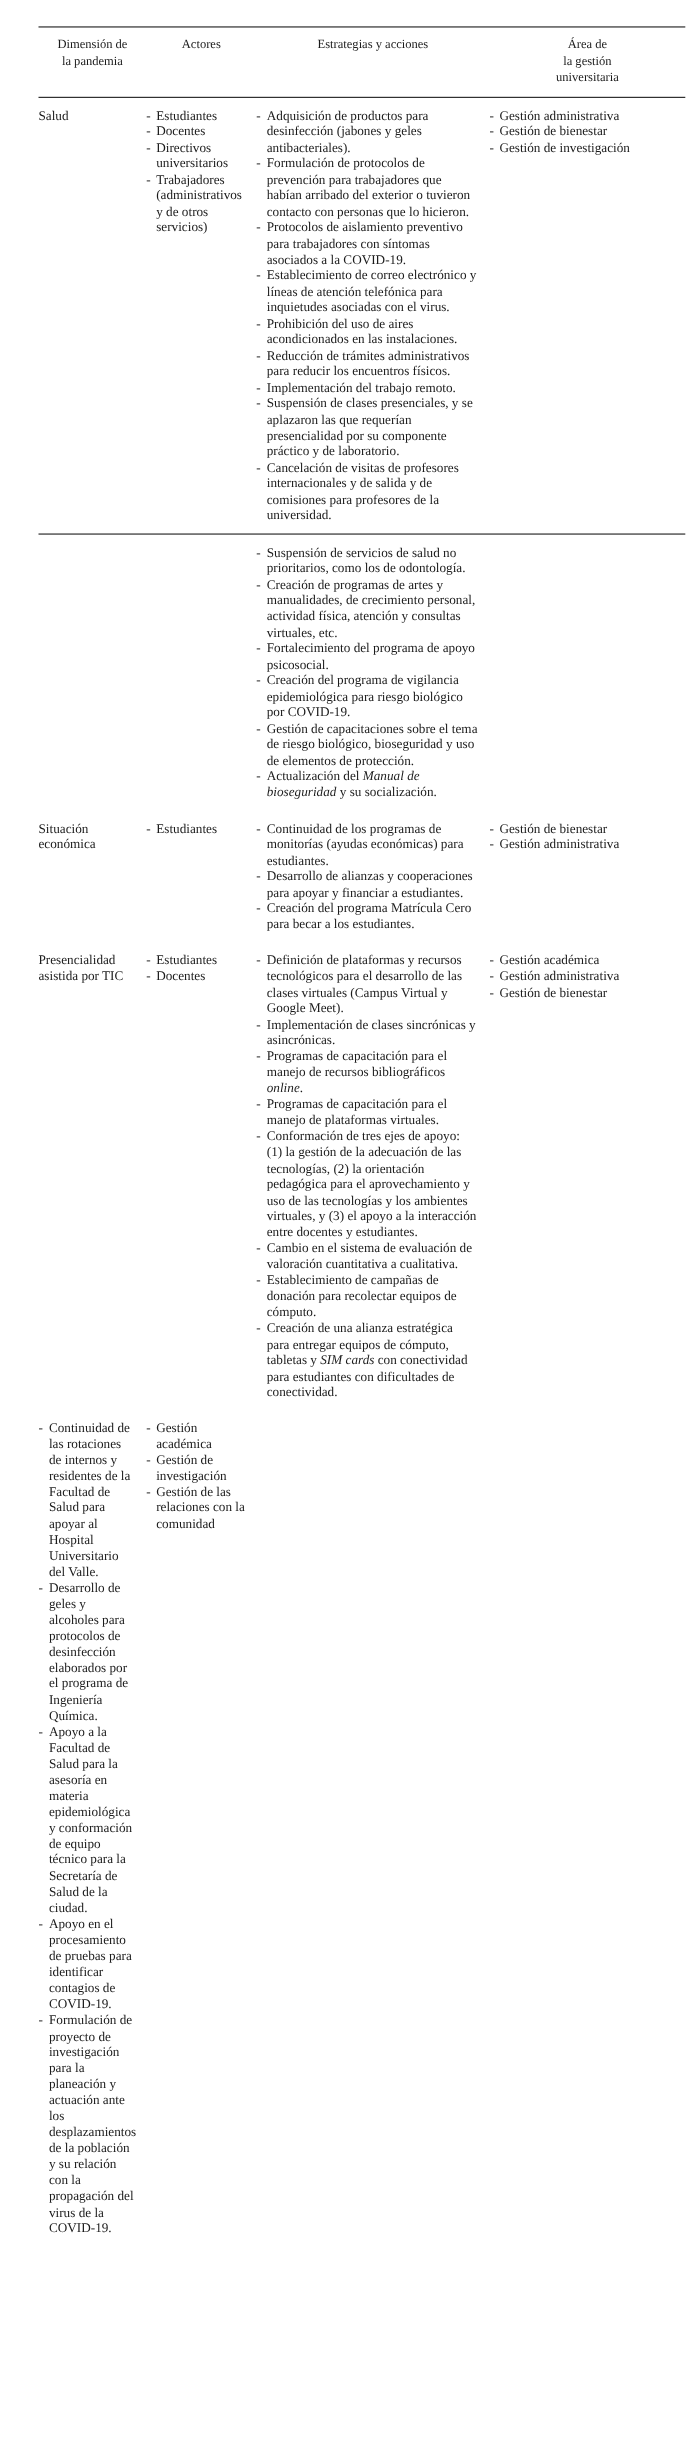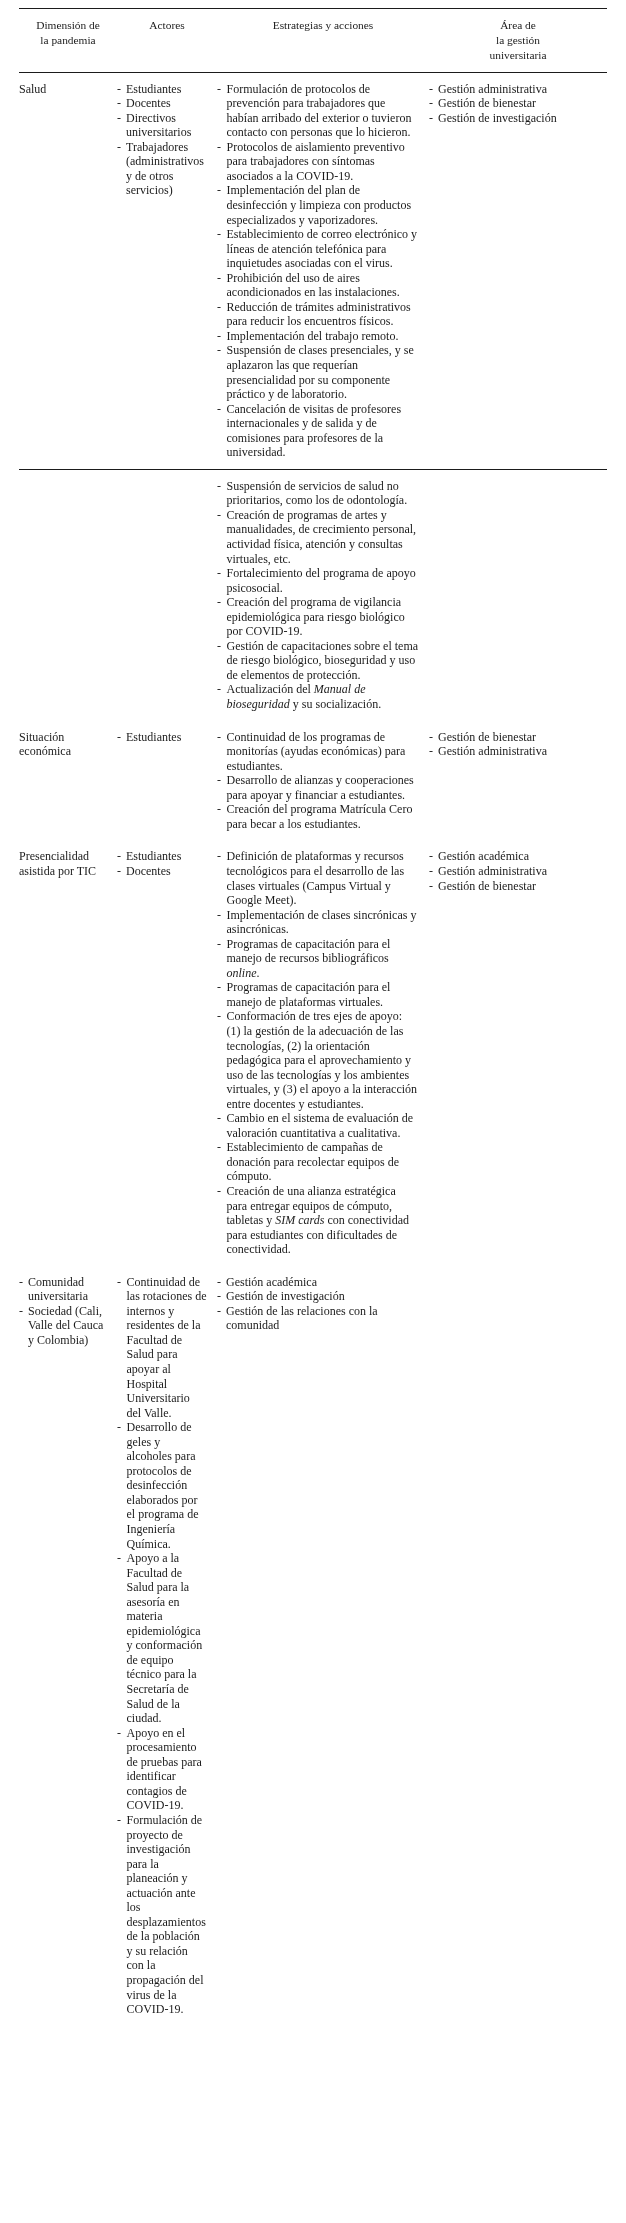--- a/index.html
+++ b/index.html
@@ -11,21 +11,21 @@
   body {
     width: 626px;
     font-family: "Liberation Serif", "DejaVu Serif", serif;
     color: #1b1b1b;
     -webkit-font-smoothing: antialiased;
   }
 
   .page {
     width: 626px;
     box-sizing: border-box;
-    padding: 0;
+    padding: 16px;
     position: relative;
   }
 
   
   .rule-top,
   .rule-head,
   .rule-section {
     border: 0;
     border-top: 1.3px solid #1b1b1b;
     margin: 0;
@@ -139,23 +139,23 @@
         <div class="cell c2">
           <ul class="dashlist">
             <li>Estudiantes</li>
             <li>Docentes</li>
             <li>Directivos universitarios</li>
             <li>Trabajadores (administrativos y de otros servicios)</li>
           </ul>
         </div>
         <div class="cell c3">
           <ul class="dashlist">
+            <li>Adquisición de productos para desinfección (jabones y geles antibacteriales).</li>
             <li>Formulación de protocolos de prevención para trabajadores que habían arribado del exterior o tuvieron contacto con personas que lo hicieron.</li>
             <li>Protocolos de aislamiento preventivo para trabajadores con síntomas asociados a la COVID-19.</li>
-            <li>Implementación del plan de desinfección y limpieza con productos especializados y vaporizadores.</li>
             <li>Establecimiento de correo electrónico y líneas de atención telefónica para inquietudes asociadas con el virus.</li>
             <li>Prohibición del uso de aires acondicionados en las instalaciones.</li>
             <li>Reducción de trámites administrativos para reducir los encuentros físicos.</li>
             <li>Implementación del trabajo remoto.</li>
             <li>Suspensión de clases presenciales, y se aplazaron las que requerían presencialidad por su componente práctico y de laboratorio.</li>
             <li>Cancelación de visitas de profesores internacionales y de salida y de comisiones para profesores de la universidad.</li>
           </ul>
         </div>
         <div class="cell c4">
           <ul class="dashlist">
@@ -228,26 +228,20 @@
         </div>
         <div class="cell c4">
           <ul class="dashlist">
             <li>Gestión académica</li>
             <li>Gestión administrativa</li>
             <li>Gestión de bienestar</li>
           </ul>
         </div>
       </div>
       <div class="trow body-row" id="row-apoyo-comunidad">
-        <div class="cell c2">
-          <ul class="dashlist">
-            <li>Comunidad universitaria</li>
-            <li>Sociedad (Cali, Valle del Cauca y Colombia)</li>
-          </ul>
-        </div>
         <div class="cell c3">
           <ul class="dashlist">
             <li>Continuidad de las rotaciones de internos y residentes de la Facultad de Salud para apoyar al Hospital Universitario del Valle.</li>
             <li>Desarrollo de geles y alcoholes para protocolos de desinfección elaborados por el programa de Ingeniería Química.</li>
             <li>Apoyo a la Facultad de Salud para la asesoría en materia epidemiológica y conformación de equipo técnico para la Secretaría de Salud de la ciudad.</li>
             <li>Apoyo en el procesamiento de pruebas para identificar contagios de COVID-19.</li>
             <li>Formulación de proyecto de investigación para la planeación y actuación ante los desplazamientos de la población y su relación con la propagación del virus de la COVID-19.</li>
           </ul>
         </div>
         <div class="cell c4">

